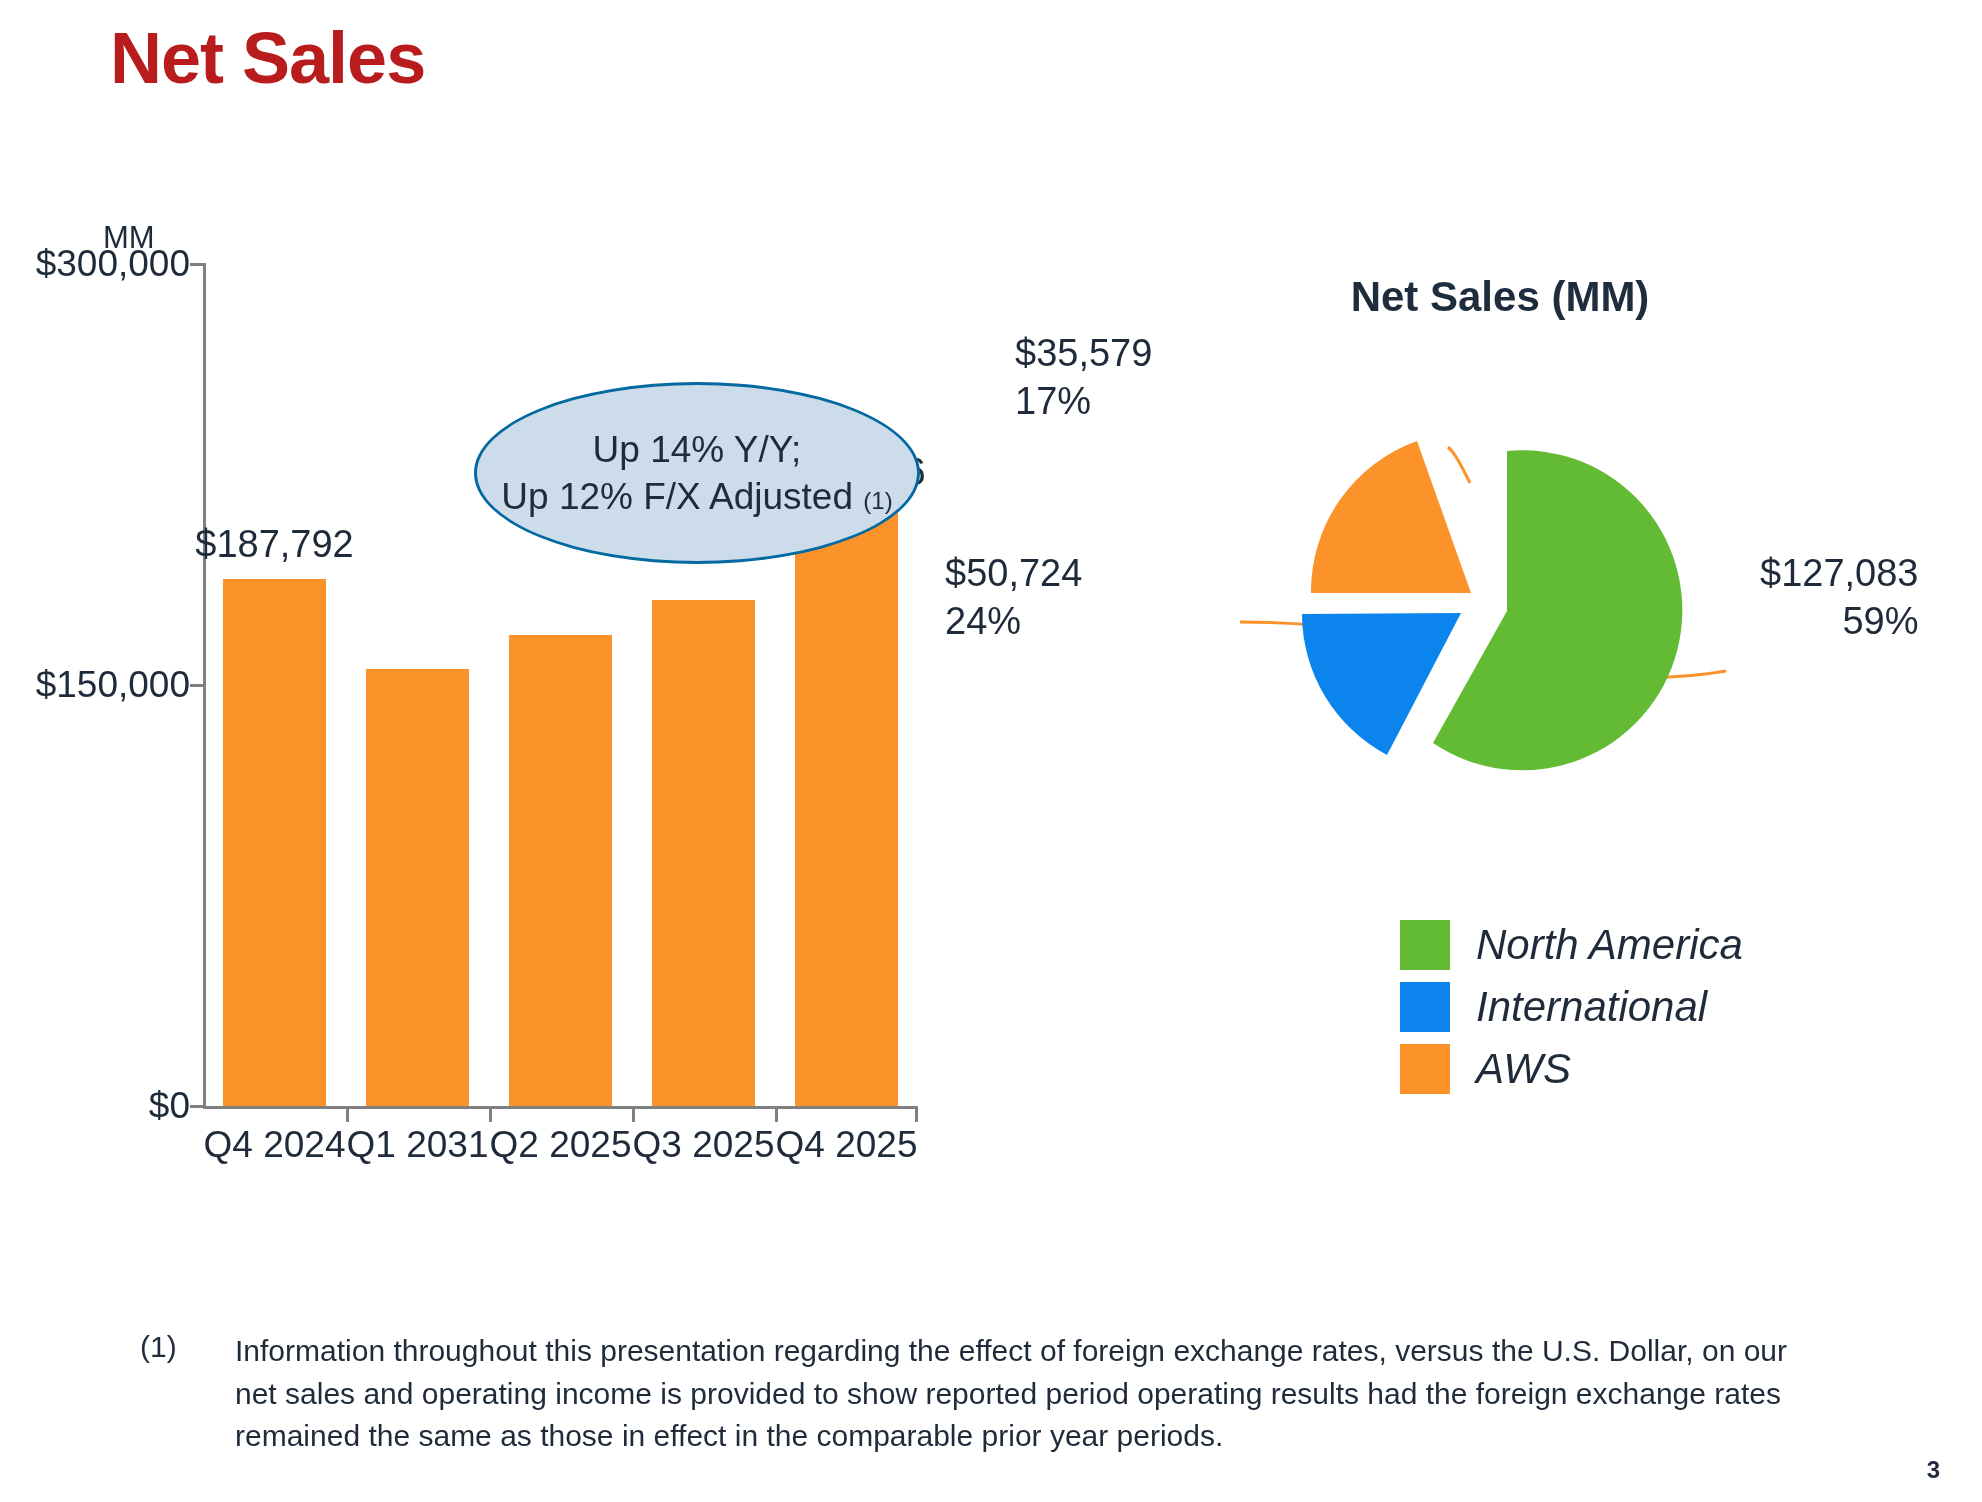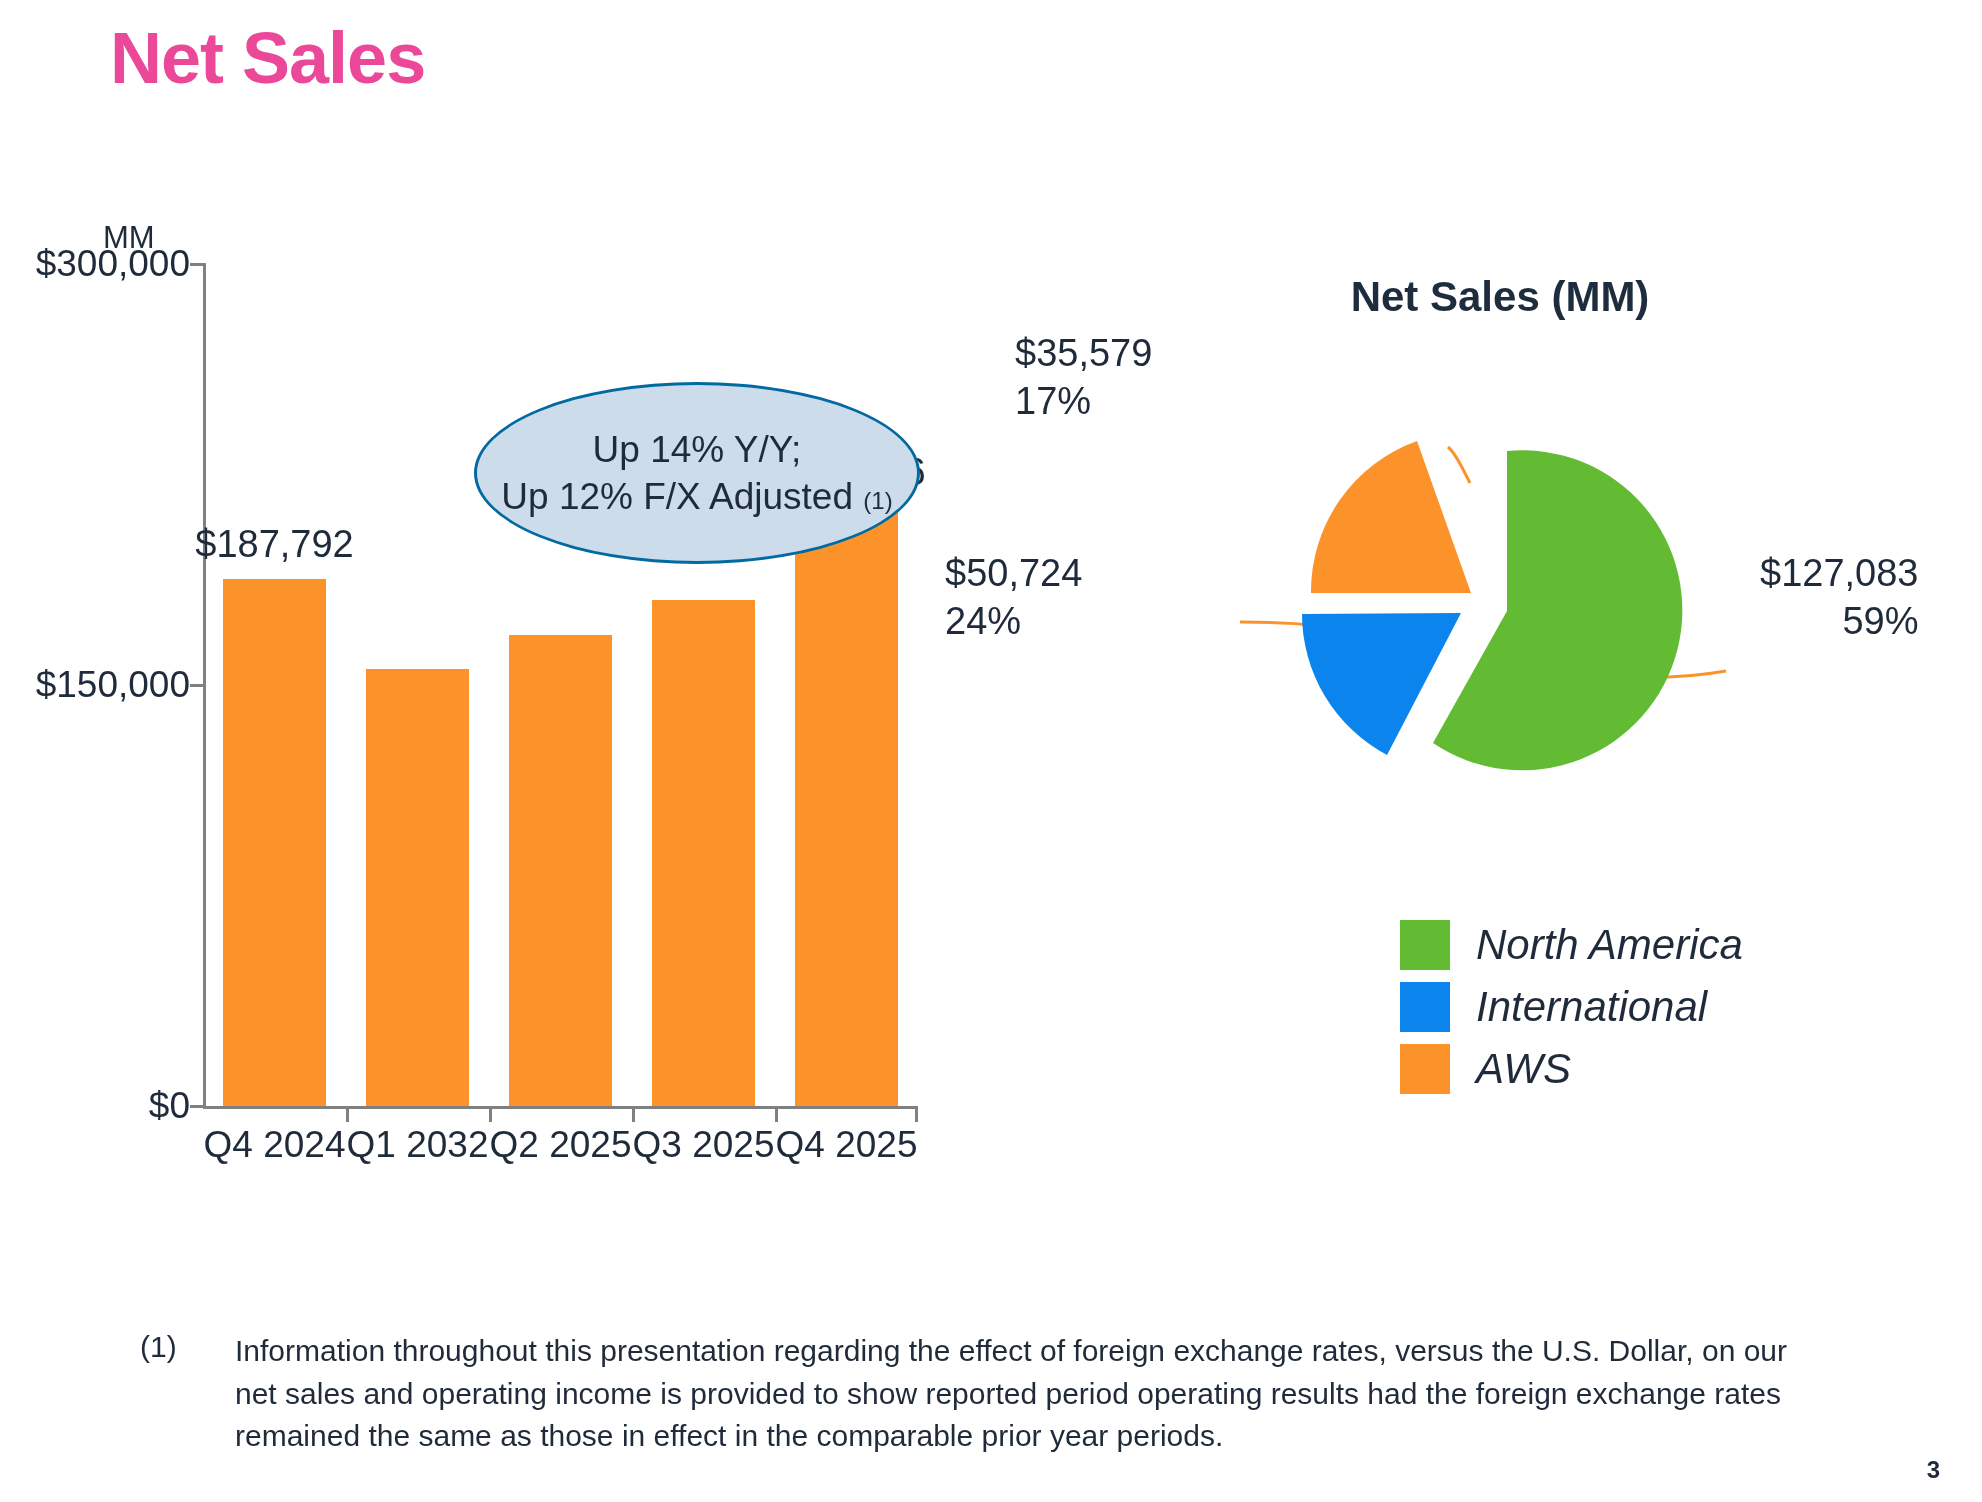--- a/index.html
+++ b/index.html
@@ -8,21 +8,21 @@
     font-family:"Liberation Sans","DejaVu Sans",sans-serif;
     color:#1f2b3a;
     -webkit-font-smoothing:antialiased;
   }
   .slide{position:absolute;inset:0;background:#fff;}
 
   
   #page-title{
     position:absolute;left:110px;top:22px;
     font-size:72px;font-weight:bold;letter-spacing:-1px;
-    color:#ec4899;line-height:1;
+    color:#b91c1c;line-height:1;
   }
 
   
   #bar-chart{position:absolute;left:0;top:240px;width:1000px;height:940px;}
   #bar-units{
     position:absolute;left:103px;top:-20px;font-size:31px;color:#1f2b3a;
   }
   .ytick{
     position:absolute;right:0;font-size:37px;color:#1f2b3a;white-space:nowrap;
     text-align:right;transform:translateY(-50%);
@@ -108,21 +108,21 @@
         <div class="bar" style="left: 366px; width: 103px; height: 436.905px; background: rgb(251, 147, 42);"></div>
         <div class="bar" style="left: 509px; width: 103px; height: 470.684px; background: rgb(251, 147, 42);"></div>
         <div class="bar" style="left: 652px; width: 103px; height: 505.674px; background: rgb(251, 147, 42);"></div>
         <div class="bar" style="left: 795px; width: 103px; height: 598.903px; background: rgb(251, 147, 42);"></div>
         <div class="bar-label" style="left: 846.5px; top: 211.097px;">$213,386</div>
       </div>
   <div class="ytick-mark" style="top: 865px;"></div>
       <div class="ytick-mark" style="top: 444px;"></div>
       <div class="ytick-mark" style="top: 23px;"></div>
       <div class="xcat" style="left: 274.5px;">Q4 2024</div>
-      <div class="xcat" style="left: 417.5px;">Q1 2032</div>
+      <div class="xcat" style="left: 417.5px;">Q1 2031</div>
       <div class="xtick-mark" style="left: 346px;"></div>
       <div class="xcat" style="left: 560.5px;">Q2 2025</div>
       <div class="xtick-mark" style="left: 489px;"></div>
       <div class="xcat" style="left: 703.5px;">Q3 2025</div>
       <div class="xtick-mark" style="left: 632px;"></div>
       <div class="xcat" style="left: 846.5px;">Q4 2025</div>
       <div class="xtick-mark" style="left: 775px;"></div>
       <div class="xtick-mark" style="left: 915px;"></div>
     </div>
 

